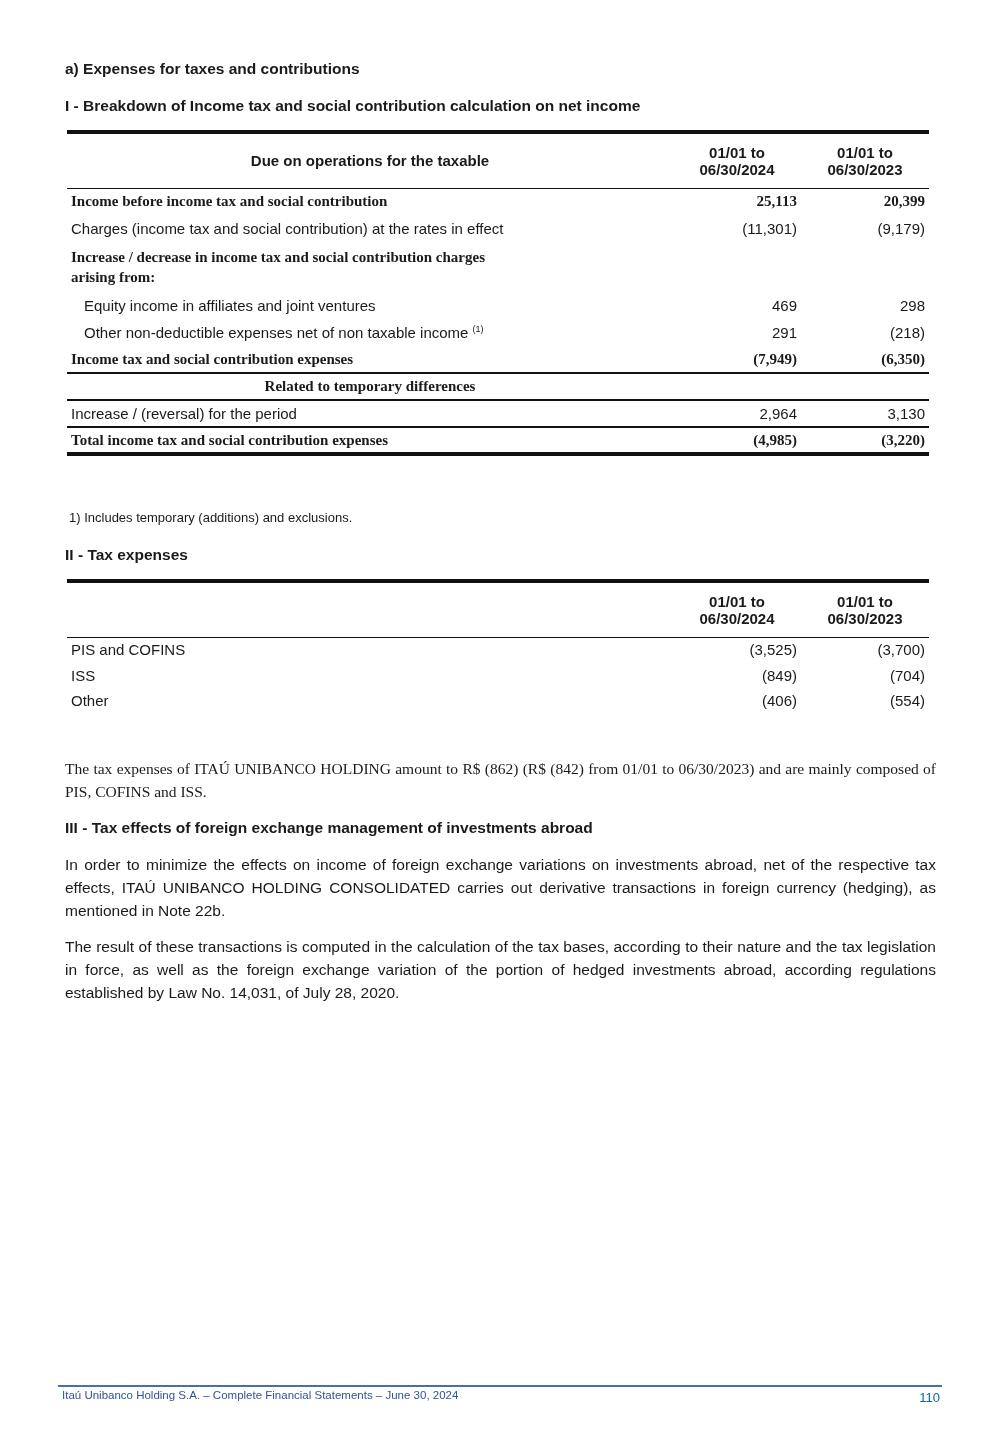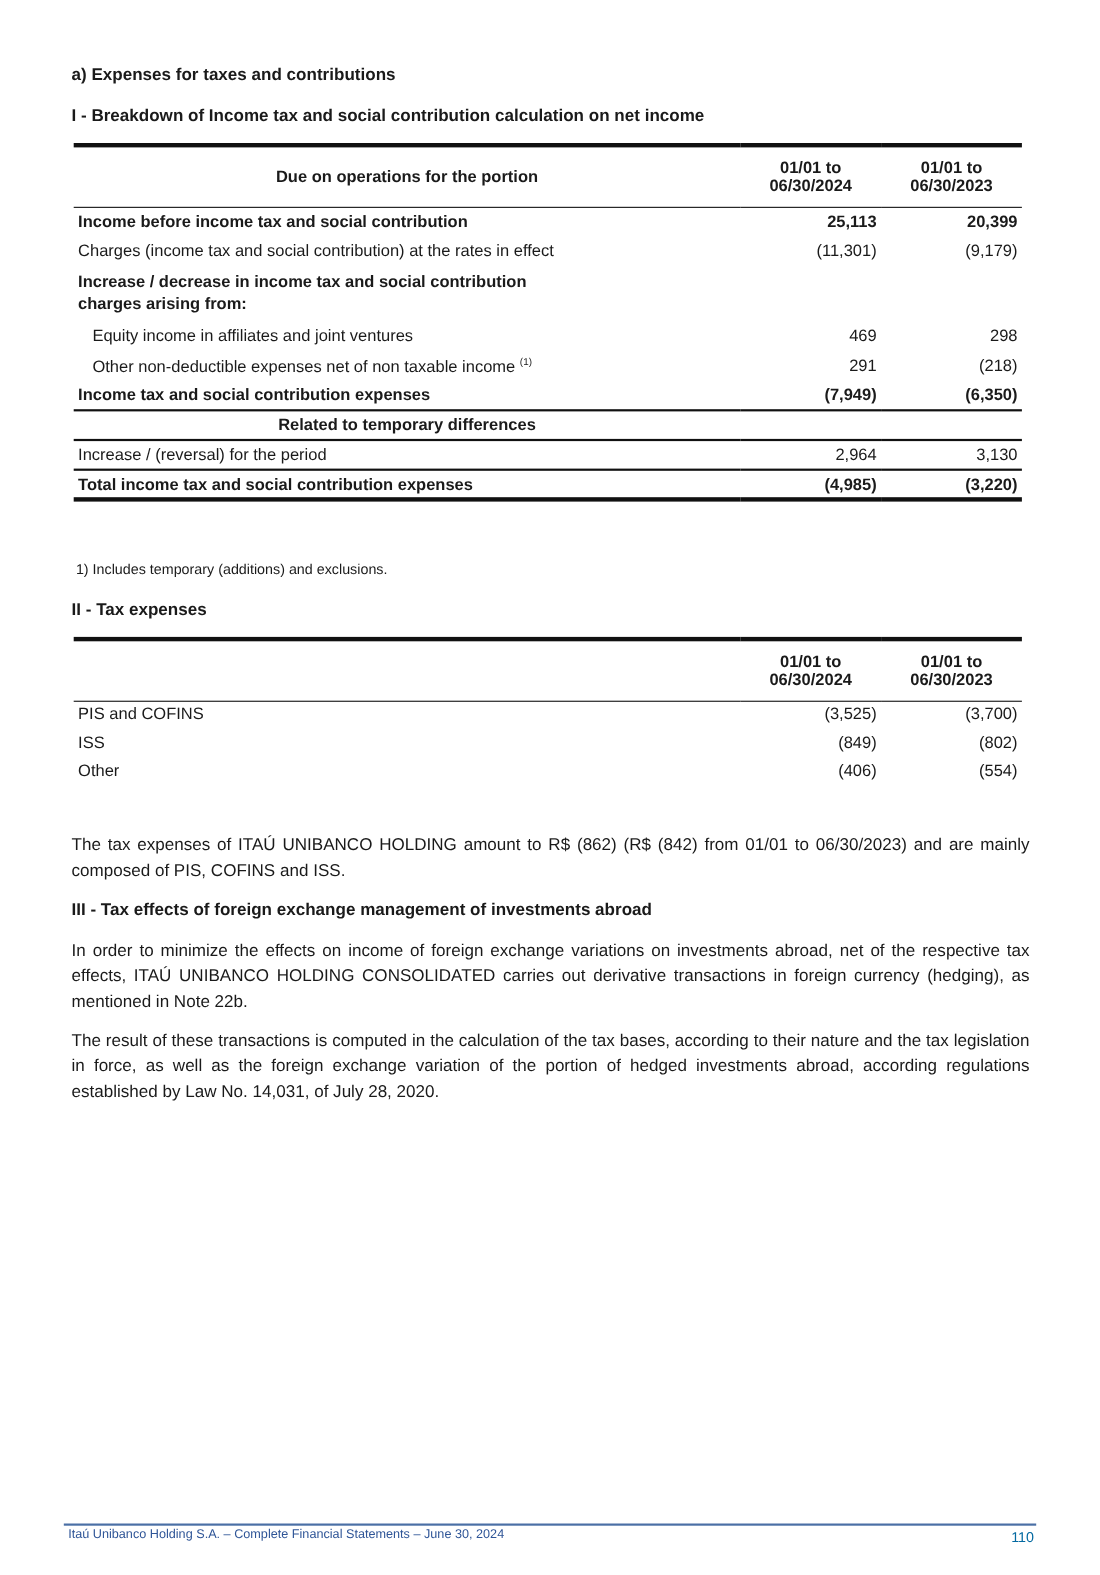--- a/index.html
+++ b/index.html
@@ -2,21 +2,21 @@
 <html><head>
 <meta charset="utf-8">
 <style>
   html, body { margin: 0; padding: 0; background: #ffffff; }
   body { width: 1000px; height: 1432px; position: relative; font-family: "Liberation Sans", sans-serif; color: #1a1a1a; }
   .page { position: absolute; left: 65px; top: 0; width: 872px; }
   .h-sec { position: absolute; left: 0; font-weight: bold; font-size: 15.5px; }
   table.fin { position: absolute; left: 2px; width: 862px; border-collapse: collapse; font-size: 15px; }
   table.fin td, table.fin th { padding: 0 4px; vertical-align: middle; }
   table.fin .num { text-align: right; width: 120px; }
-  table.fin .bold { font-weight: bold; }
+  table.fin .bold { font-weight: bold; font-family: Liberation Serif, serif; }
   table.fin .indent { padding-left: 17px; }
   .top-thick { border-top: 4px solid #111; }
   .bottom-thick { border-bottom: 4px solid #111; }
   .line { border-top: 1.5px solid #111; }
   .footnote { position: absolute; left: 4px; font-size: 13px; }
   .para { position: absolute; left: 0; width: 871px; font-size: 15.5px; line-height: 23px; text-align: justify; }
   sup { font-size: 9px; vertical-align: 6px; }
   .footer-line { position: absolute; left: 58px; top: 1385px; width: 884px; height: 2px; background: #4a6fa5; }
   .footer-text { position: absolute; left: 62px; top: 1389px; font-size: 11.5px; color: #2f5597; }
   .footer-page { position: absolute; right: 60px; top: 1390px; font-size: 13px; color: #0369a1; }
@@ -25,21 +25,21 @@
 <body>
 
 <div class="page">
 
   <div class="h-sec" style="top:60px;">a) Expenses for taxes and contributions</div>
   <div class="h-sec" style="top:97px;">I - Breakdown of Income tax and social contribution calculation on net income</div>
 
   <table class="fin" style="top:130px;">
     <tbody>
         <tr class="top-thick" style="height:56px;">
-      <th style="text-align:center; font-weight:bold;">Due on operations for the portion</th>
+      <th style="text-align:center; font-weight:bold;">Due on operations for the taxable</th>
       <th class="num" style="text-align:center; font-weight:bold;">
         <div>01/01 to</div>
         <div>06/30/2024</div>
       </th>
       <th class="num" style="text-align:center; font-weight:bold;">
         <div>01/01 to</div>
         <div>06/30/2023</div>
       </th>
     </tr>
     <tr class="line bold" style="height:27px;">
@@ -108,31 +108,31 @@
       </th>
     </tr>
     <tr class="line" style="height:25px;">
       <td>PIS and COFINS</td>
       <td class="num">(3,525)</td>
       <td class="num">(3,700)</td>
     </tr>
     <tr style="height:26px;">
       <td>ISS</td>
       <td class="num">(849)</td>
-      <td class="num">(802)</td>
+      <td class="num">(704)</td>
     </tr>
     <tr style="height:25px;">
       <td>Other</td>
       <td class="num">(406)</td>
       <td class="num">(554)</td>
     </tr>
   </tbody>
     </table>
 
-  <div class="para" style="top:757px;">The tax expenses of ITAÚ UNIBANCO HOLDING amount to R$ (862) (R$ (842) from 01/01 to 06/30/2023) and are mainly composed of PIS, COFINS and ISS.</div>
+  <div class="para" style="top:757px;font-family:Liberation Serif, serif;">The tax expenses of ITAÚ UNIBANCO HOLDING amount to R$ (862) (R$ (842) from 01/01 to 06/30/2023) and are mainly composed of PIS, COFINS and ISS.</div>
 
   <div class="h-sec" style="top:819px;">III - Tax effects of foreign exchange management of investments abroad</div>
 
   <div class="para" style="top:853px;">In order to minimize the effects on income of foreign exchange variations on investments abroad, net of the respective tax effects, ITAÚ UNIBANCO HOLDING CONSOLIDATED carries out derivative transactions in foreign currency (hedging), as mentioned in Note 22b.</div>
   <div class="para" style="top:935px;">The result of these transactions is computed in the calculation of the tax bases, according to their nature and the tax legislation in force, as well as the foreign exchange variation of the portion of hedged investments abroad, according regulations established by Law No. 14,031, of July 28, 2020.</div>
 </div>
 
 <div class="footer-line"></div>
 <div class="footer-text">Itaú Unibanco Holding S.A. – Complete Financial Statements – June 30, 2024</div>
 <div class="footer-page">110</div>

